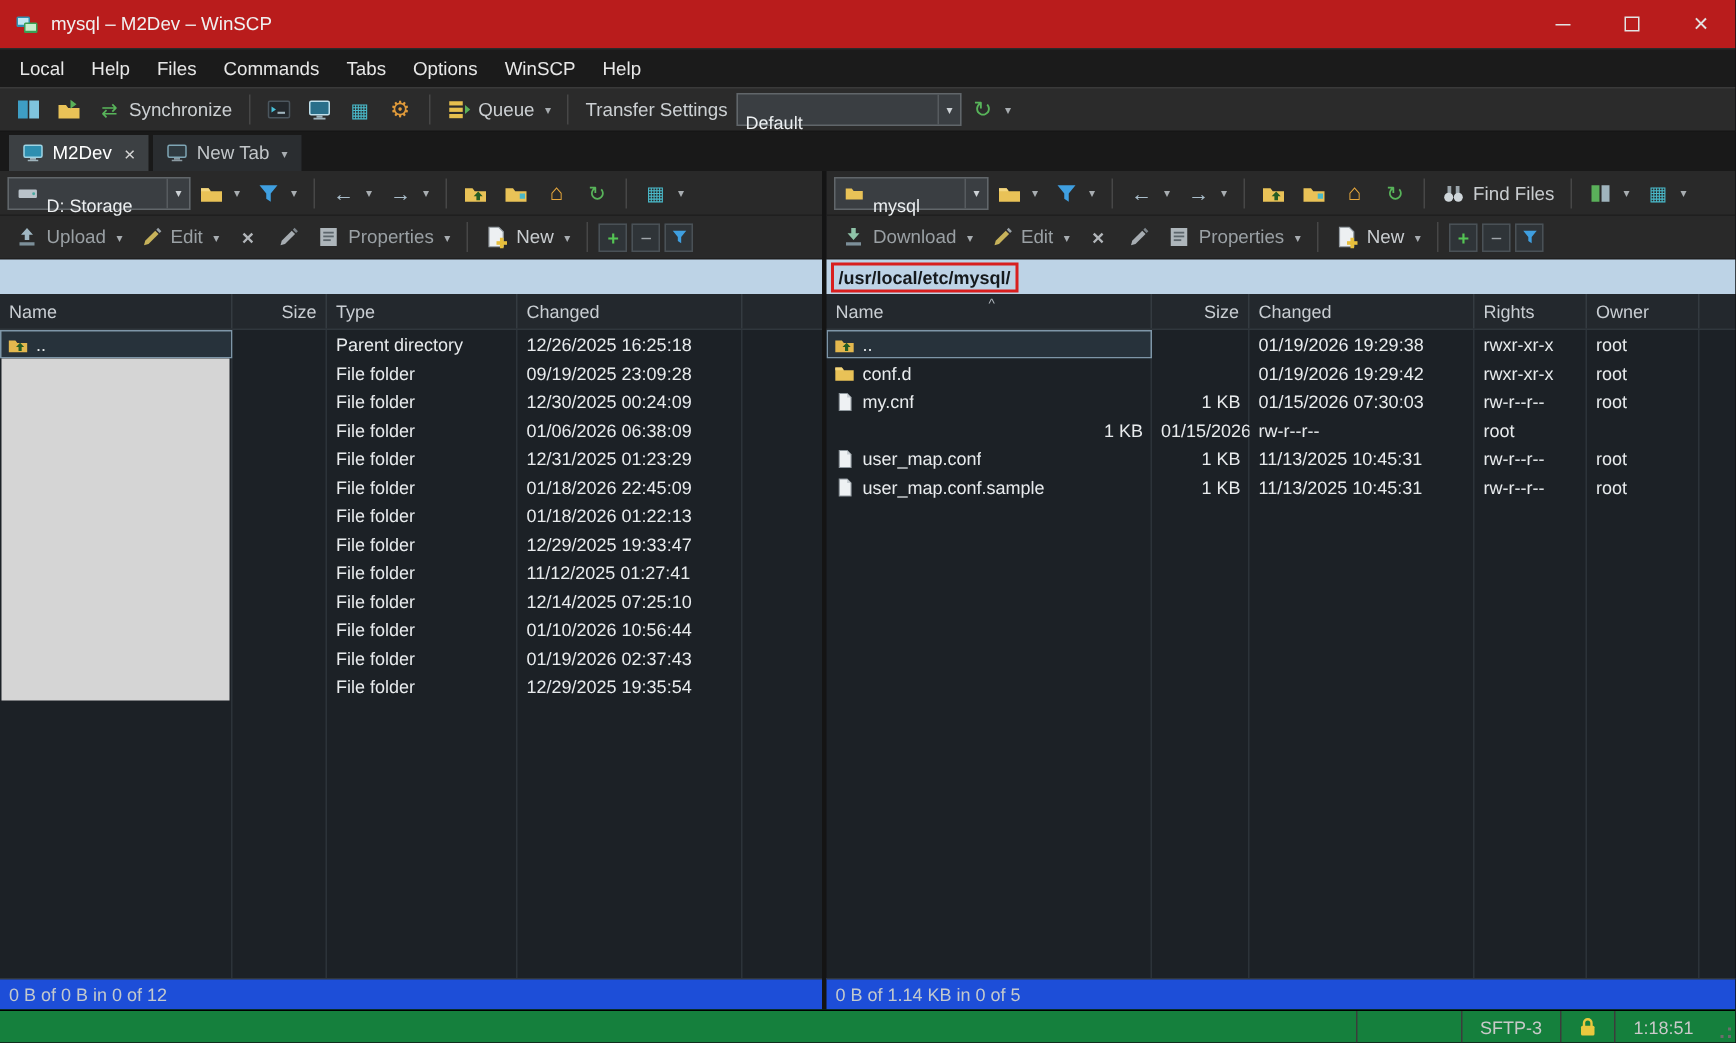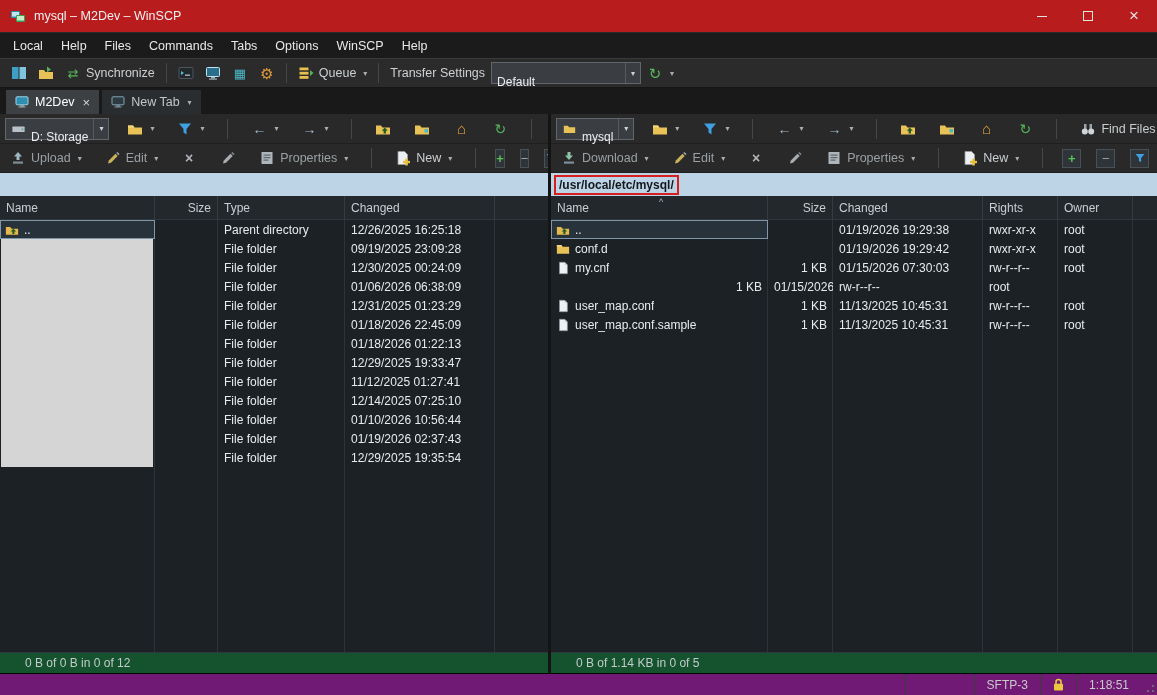--- a/index.html
+++ b/index.html
@@ -44,21 +44,21 @@
   .tab.inactive { background:#2a2d30; color:#c2c6c9;margin-top:21px; }
   .tab-close { font-size:13px; color:#d5d5d5; margin-left:2px; }
 
   
   .panels { display:flex; flex:1; min-height:0; }
   .panel { display:flex; flex-direction:column; min-width:0; }
   .panel.left { width:548px; flex:0 0 auto; }
   .panel-sep { width:3px; background:#141414; flex:0 0 auto; }
   .panel.right { flex:1; }
 
-  .ptb { background:#292929; display:flex; align-items:center; padding:0 5px; gap:13px; color:#c9cdd0; font-size:12.5px; flex:0 0 auto; }
+  .ptb { background:#292929; display:flex; align-items:center; padding:0 5px; gap:1px; color:#c9cdd0; font-size:12.5px; flex:0 0 auto; }
   .ptb1 { height:30px; border-bottom:1px solid #1f1f1f; }
   .ptb2 { height:29px; border-bottom:1px solid #1f1f1f; }
 
   .pathbar { height:23px; background:#bdd3e6; display:flex; align-items:center; padding:0 3px; font-size:12px; color:#15191c; flex:0 0 auto; }
   .path-annotation { display:inline-block; border:2px solid #d81f1f; padding:0 3px; font-weight:700; line-height:16px; }
 
   .left-grid  { display:grid; grid-template-columns:155px 63px 127px 150px 1fr; }
   .right-grid { display:grid; grid-template-columns:217px 65px 150px 75px 75px 1fr; }
 
   .hrow { height:24px; background:#23282d; color:#c9ced3; font-size:12px; border-bottom:1px solid #30373d; flex:0 0 auto; }
@@ -83,24 +83,24 @@
   .cell { display:flex; align-items:center; padding:0 6px; overflow:hidden; white-space:nowrap; height:19px; }
   .cell.size { justify-content:flex-end; }
   .cell.name { padding:0; }
   .namebox { display:flex; align-items:center; gap:5px; width:100%; height:100%; padding:0 4px; border:1px solid transparent; }
   .namebox.focused { border:1px solid #7e96a8; background:#27323b; }
   .fic { width:14px; height:14px; flex:0 0 auto; }
   .fname { overflow:hidden; }
 
   .redaction { position:absolute; left:1px; top:19px; width:152px; height:228px; background:#d5d5d5; }
 
-  .pstatus { height:21px; background:#14532d; border-top:1px solid #30373d; color:#c3c9cd; font-size:12px; display:flex; align-items:center; padding:0 25px; flex:0 0 auto; }
+  .pstatus { height:21px; background:#1d4ed8; border-top:1px solid #30373d; color:#c3c9cd; font-size:12px; display:flex; align-items:center; padding:0 6px; flex:0 0 auto; }
 
   
-  .statusbar { height:22px; background:#701a75; border-top:1px solid #000; display:flex; align-items:flex-end; font-size:12px; color:#c9c9c9; flex:0 0 auto; }
+  .statusbar { height:22px; background:#15803d; border-top:1px solid #000; display:flex; align-items:flex-end; font-size:12px; color:#c9c9c9; flex:0 0 auto; }
   .sb-right { margin-left:auto; display:flex; height:100%; align-items:center; }
   .sb-seg { border-left:1px solid #3c3c3c; height:100%; display:flex; align-items:center; padding:0 12px; gap:4px; }
   .sb-grip { width:16px; height:100%; position:relative; }
   .grip-dot { position:absolute; width:2px; height:2px; background:#6c6c6c; }
 </style>
 </head>
 <body>
 
 <div class="window">
 

